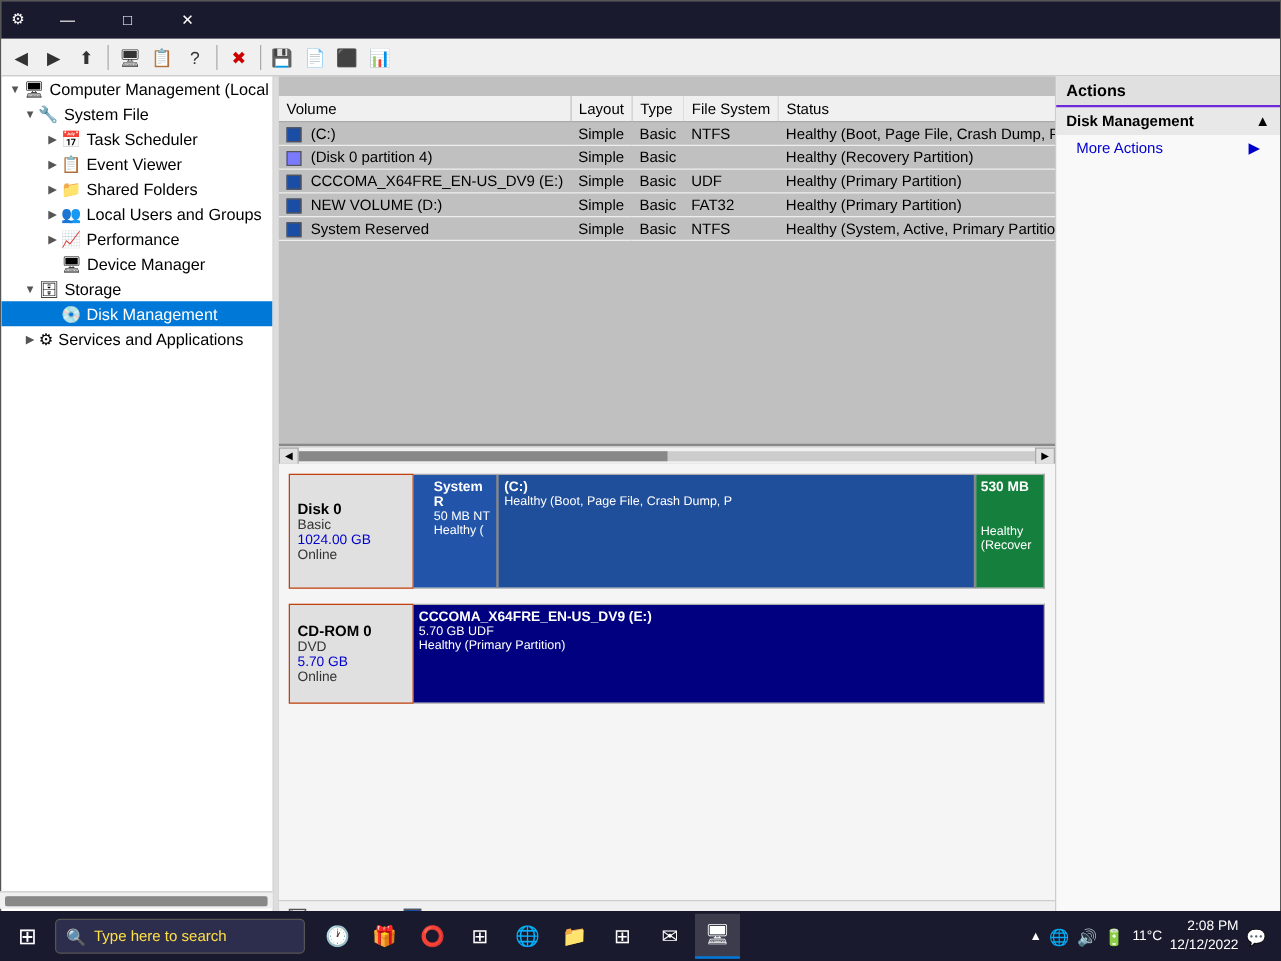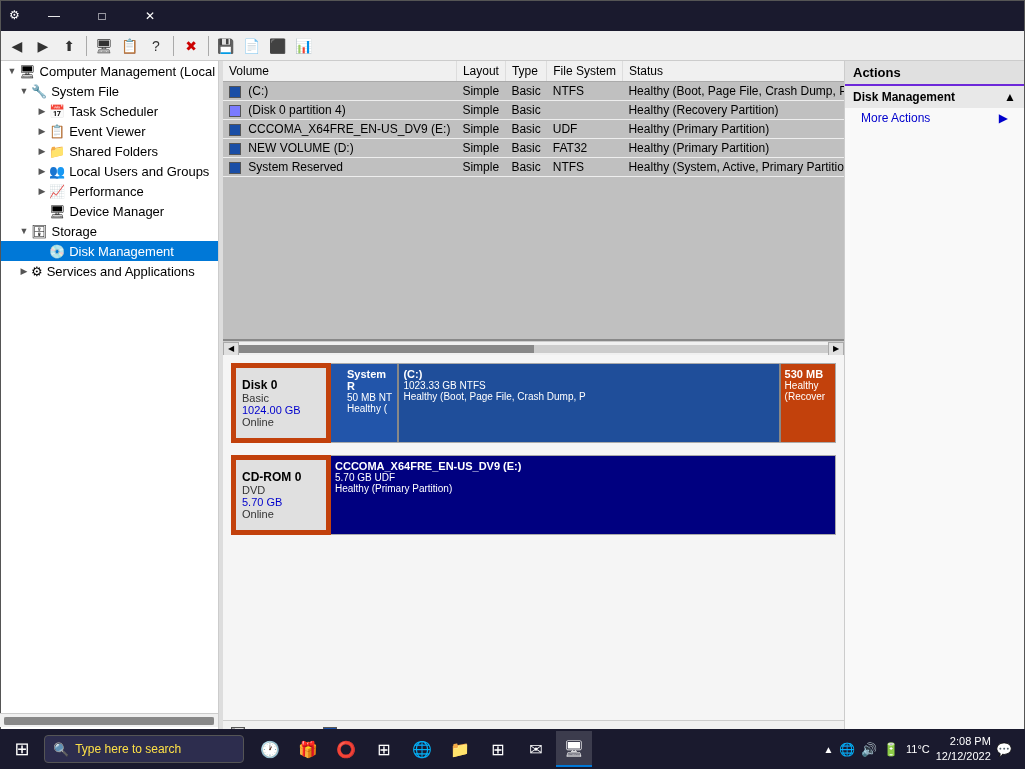--- a/index.html
+++ b/index.html
@@ -97,20 +97,21 @@
       flex-direction: column;
       overflow: hidden;
     }
 
     
     .disk-table-area {
       flex: 0 0 auto;
       height: 280px;
       overflow-y: auto;
       border-bottom: 2px solid #888;
+      margin-top: 16px;
     }
     table.disk-table {
       width: 100%;
       border-collapse: collapse;
       font-size: 12px;
     }
     table.disk-table th {
       background: #f0f0f0;
       border-right: 1px solid #ddd;
       border-bottom: 1px solid #aaa;
@@ -136,21 +137,21 @@
     }
     .disk-row {
       display: flex;
       margin-bottom: 12px;
       min-height: 80px;
     }
     .disk-label {
       width: 100px;
       min-width: 100px;
       background: #e0e0e0;
-      border: 5px solid #c2410c;
+      border: 1px solid #c2410c;
       padding: 6px;
       font-size: 11px;
       display: flex;
       flex-direction: column;
       justify-content: center;
     }
     .disk-label-name { font-weight: bold; font-size: 12px; }
     .disk-label-type { color: #333; }
     .disk-label-size { color: #0000cc; font-size: 11px; }
     .disk-label-status { color: #333; font-size: 11px; }
@@ -166,21 +167,21 @@
       flex-direction: column;
       justify-content: flex-start;
       padding: 4px;
       border-right: 2px solid #888;
       font-size: 11px;
       cursor: pointer;
       overflow: hidden;
     }
     .partition:last-child { border-right: none; }
     .partition.primary { background: #1f4e9a; color: white; }
-    .partition.recovery { background: #c2410c; color: white; }
+    .partition.recovery { background: #15803d; color: white; gap: 24px; }
     .partition.system-reserved { background: #2255aa; color: white; }
     .partition.cdrom { background: #000080; color: white; }
     .partition-name { font-weight: bold; font-size: 11px; }
     .partition-size { font-size: 10px; }
     .partition-status { font-size: 10px; }
 
     
     .legend-bar {
       height: 26px;
       background: #f0f0f0;
@@ -527,21 +528,20 @@
   </div>
             <div class="disk-partitions">
               <div class="partition system-reserved" style="flex: 1 1 0%; padding-left: 16px;">
       <span class="partition-name">System R</span>
       <span class="partition-size">50 MB NT</span>
 
       <span class="partition-status">Healthy (</span>
     </div>
               <div class="partition primary" style="flex: 8 1 0%;">
       <span class="partition-name">(C:)</span>
-      <span class="partition-size">1023.33 GB NTFS</span>
 
       <span class="partition-status">Healthy (Boot, Page File, Crash Dump, P</span>
     </div>
               <div class="partition recovery" style="flex: 1 1 0%;">
       <span class="partition-name">530 MB</span>
       <span class="partition-size">Healthy (Recover</span>
 
       <span class="partition-status"></span>
     </div>
             </div>

